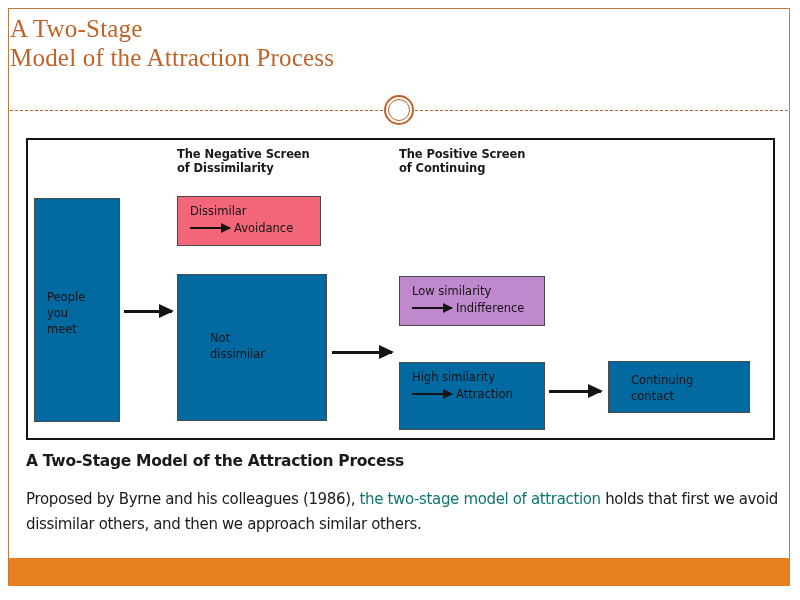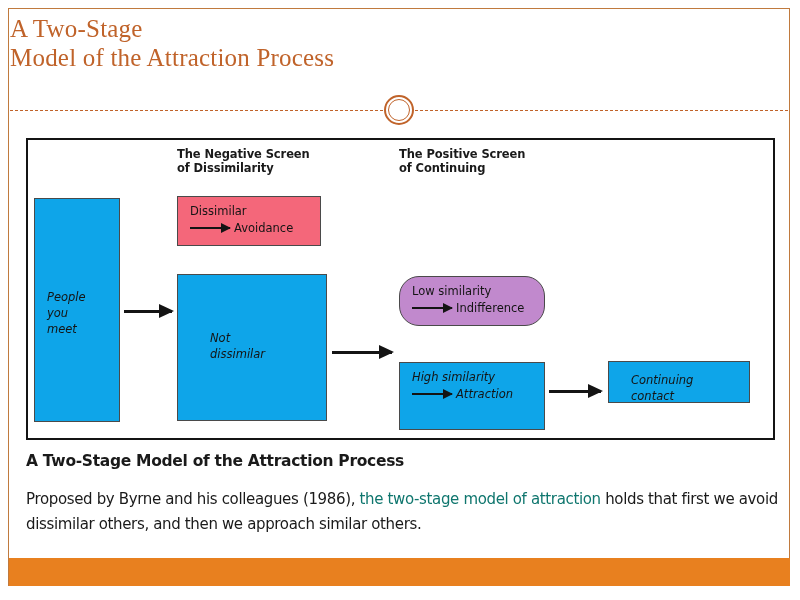--- a/index.html
+++ b/index.html
@@ -114,33 +114,33 @@
     height: 100%;
     background: #c9c9c9;
     z-index: -1;
   }
   .node-inner {
     position: relative;
     z-index: 2;
     width: 100%;
     height: 100%;
   }
-  .teal  { background: #0ea5e9; font-style: italic; }
+  .teal  { background: #0369a1; }
   .red   { background: #f4677a; }
-  .purple{ background: #c189cd; border-radius: 20px; }
+  .purple{ background: #c189cd; }
 
   
   #node-people    { left: 6px;   top: 58px;  width: 86px;  height: 224px; }
   #node-people .label { position: absolute; left: 12px; top: 90px; }
   #node-notdis    { left: 149px; top: 134px; width: 150px; height: 147px; }
   #node-notdis .label { position: absolute; left: 32px; top: 55px; }
   #node-dissim    { left: 149px; top: 56px;  width: 144px; height: 50px; }
   #node-lowsim    { left: 371px; top: 136px; width: 146px; height: 50px; }
   #node-highsim   { left: 371px; top: 222px; width: 146px; height: 68px; }
-  #node-contact   { left: 580px; top: 221px; width: 142px; height: 42px; }
+  #node-contact   { left: 580px; top: 221px; width: 142px; height: 52px; }
   #node-contact .label { position: absolute; left: 22px; top: 10px; }
 
   
   .pair {
     position: absolute;
     left: 12px;
     top: 6px;
   }
   .pair-top { display: block; }
   .pair-bottom {

